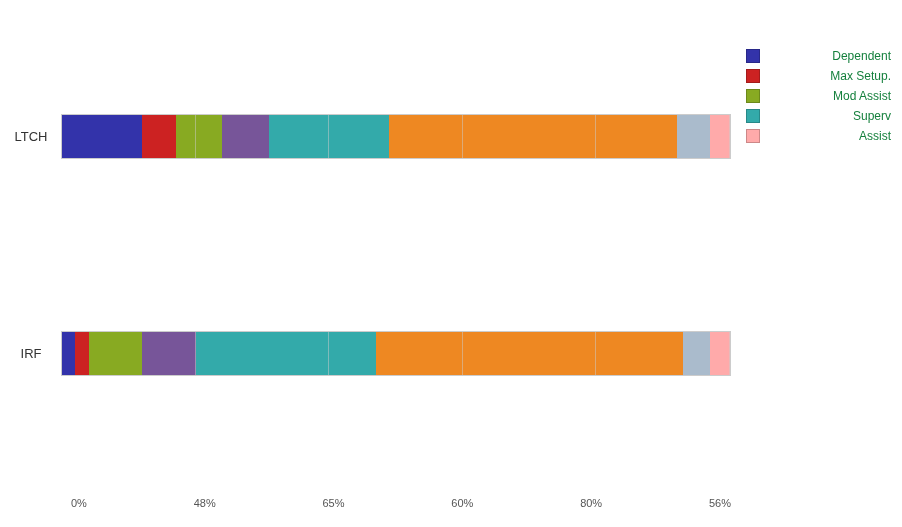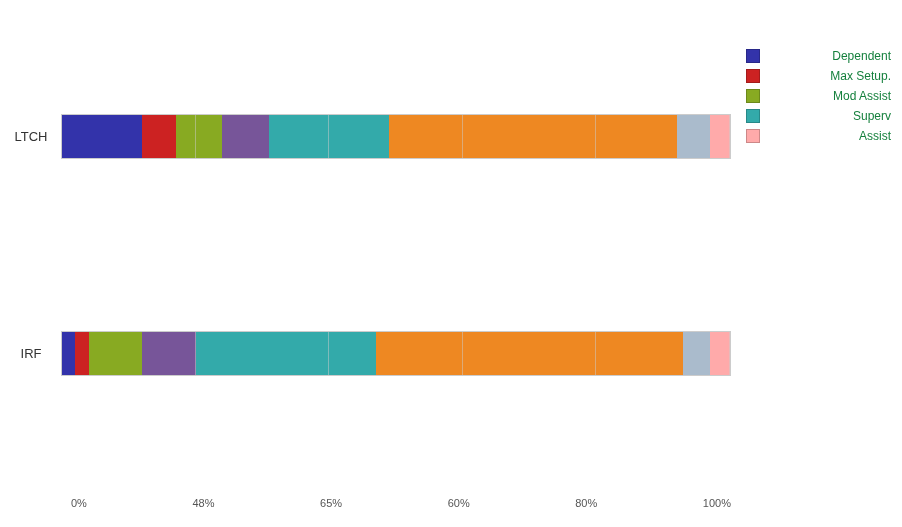--- a/index.html
+++ b/index.html
@@ -141,21 +141,21 @@
             <div class="bar-segment" style="width: 3%; background-color: rgb(255, 170, 170); position: relative; z-index: 0;"></div>
           </div>
         </div>
       </div>
     <div class="x-axis" id="x-axis">
         <span class="x-label">0%</span>
         <span class="x-label">48%</span>
         <span class="x-label">65%</span>
         <span class="x-label">60%</span>
         <span class="x-label">80%</span>
-        <span class="x-label">100%</span>
+        <span class="x-label">56%</span>
       </div>
   </div>
   <div class="legend" id="legend">
       <div class="legend-item">
         <div class="legend-swatch" style="background-color: rgb(51, 51, 170);"></div>
         <span>Dependent</span>
       </div>
       <div class="legend-item">
         <div class="legend-swatch" style="background-color: rgb(204, 34, 34);"></div>
         <span>Max Setup.</span>

